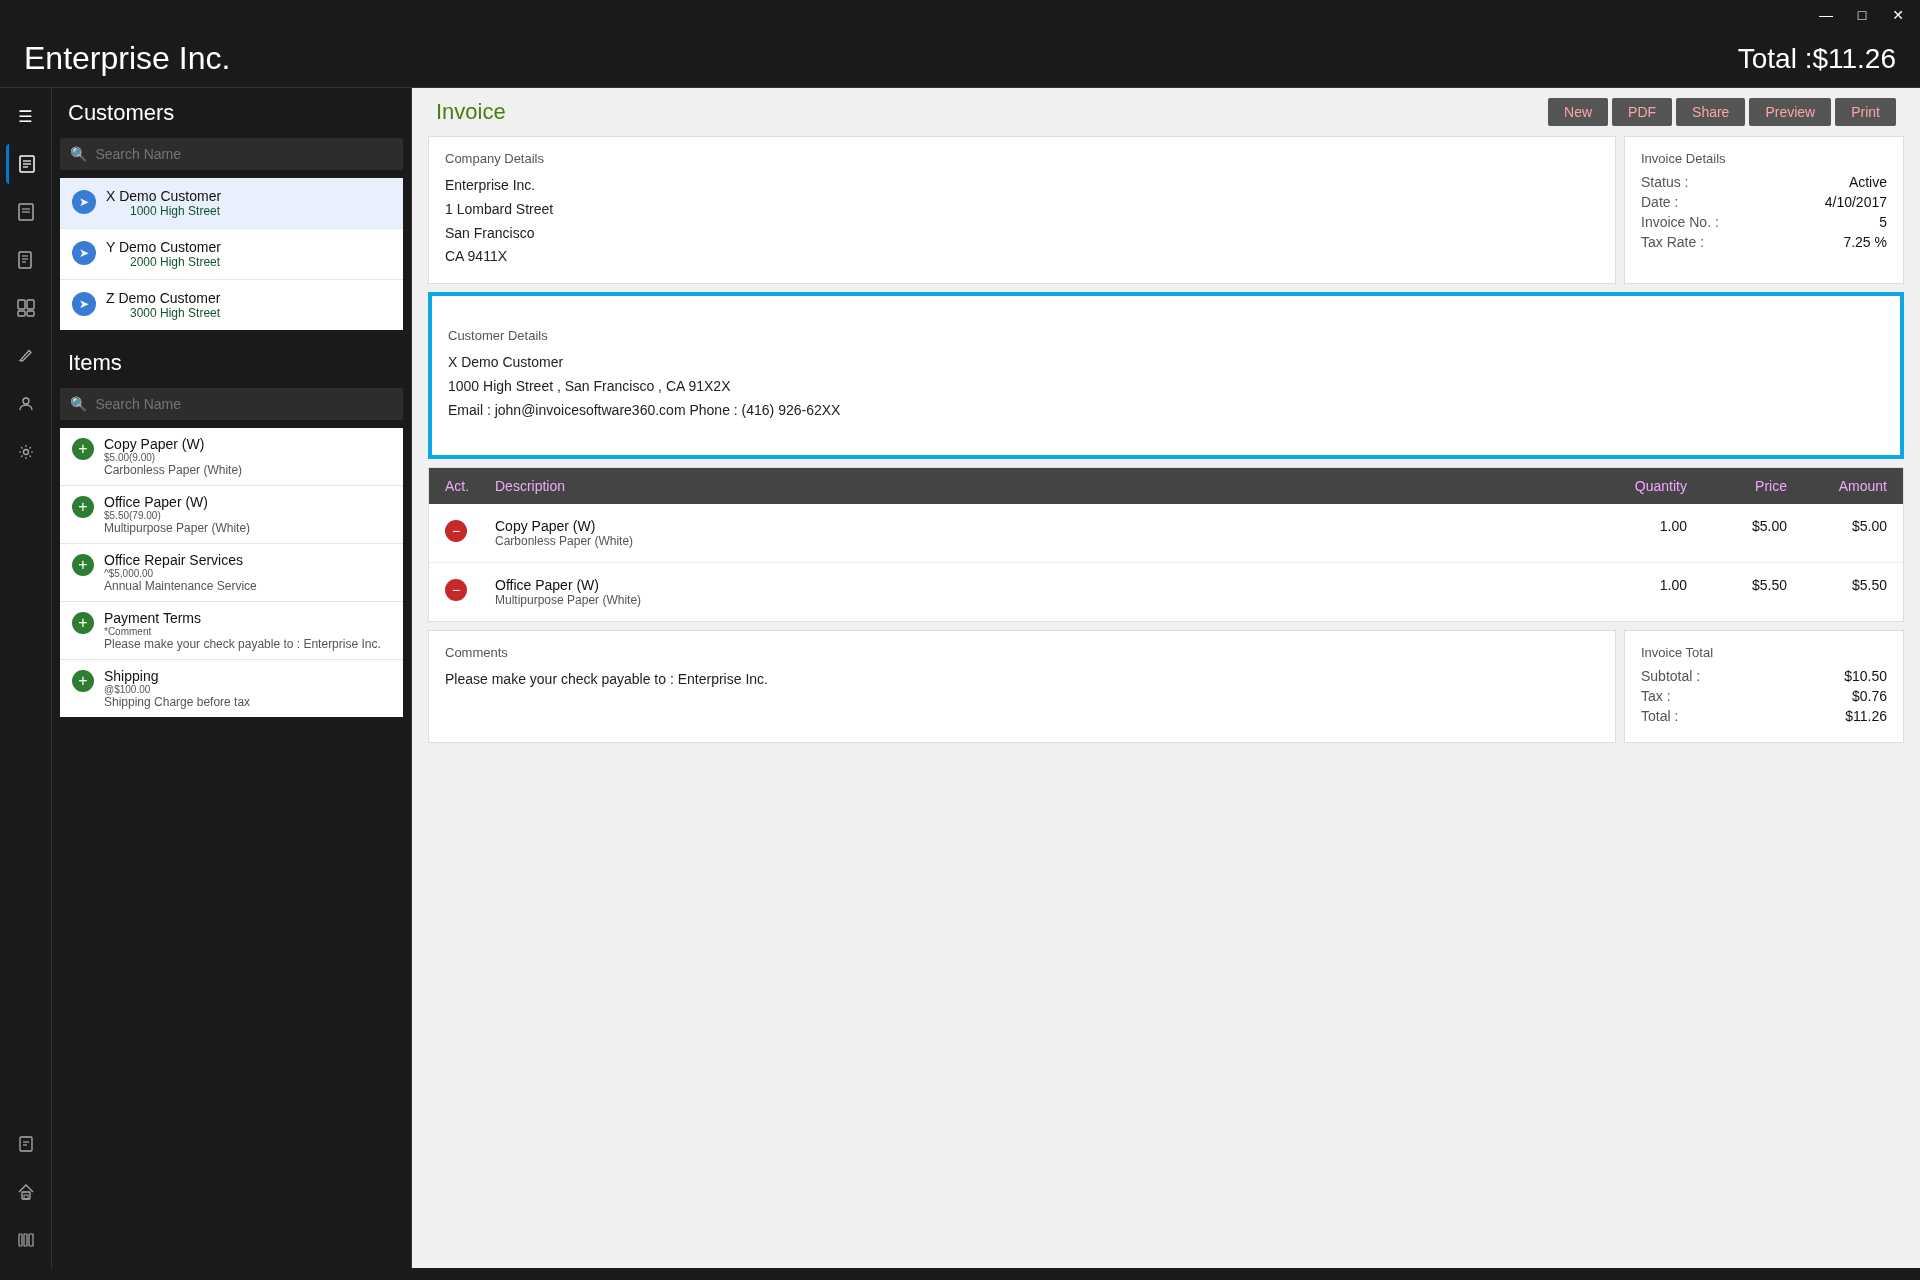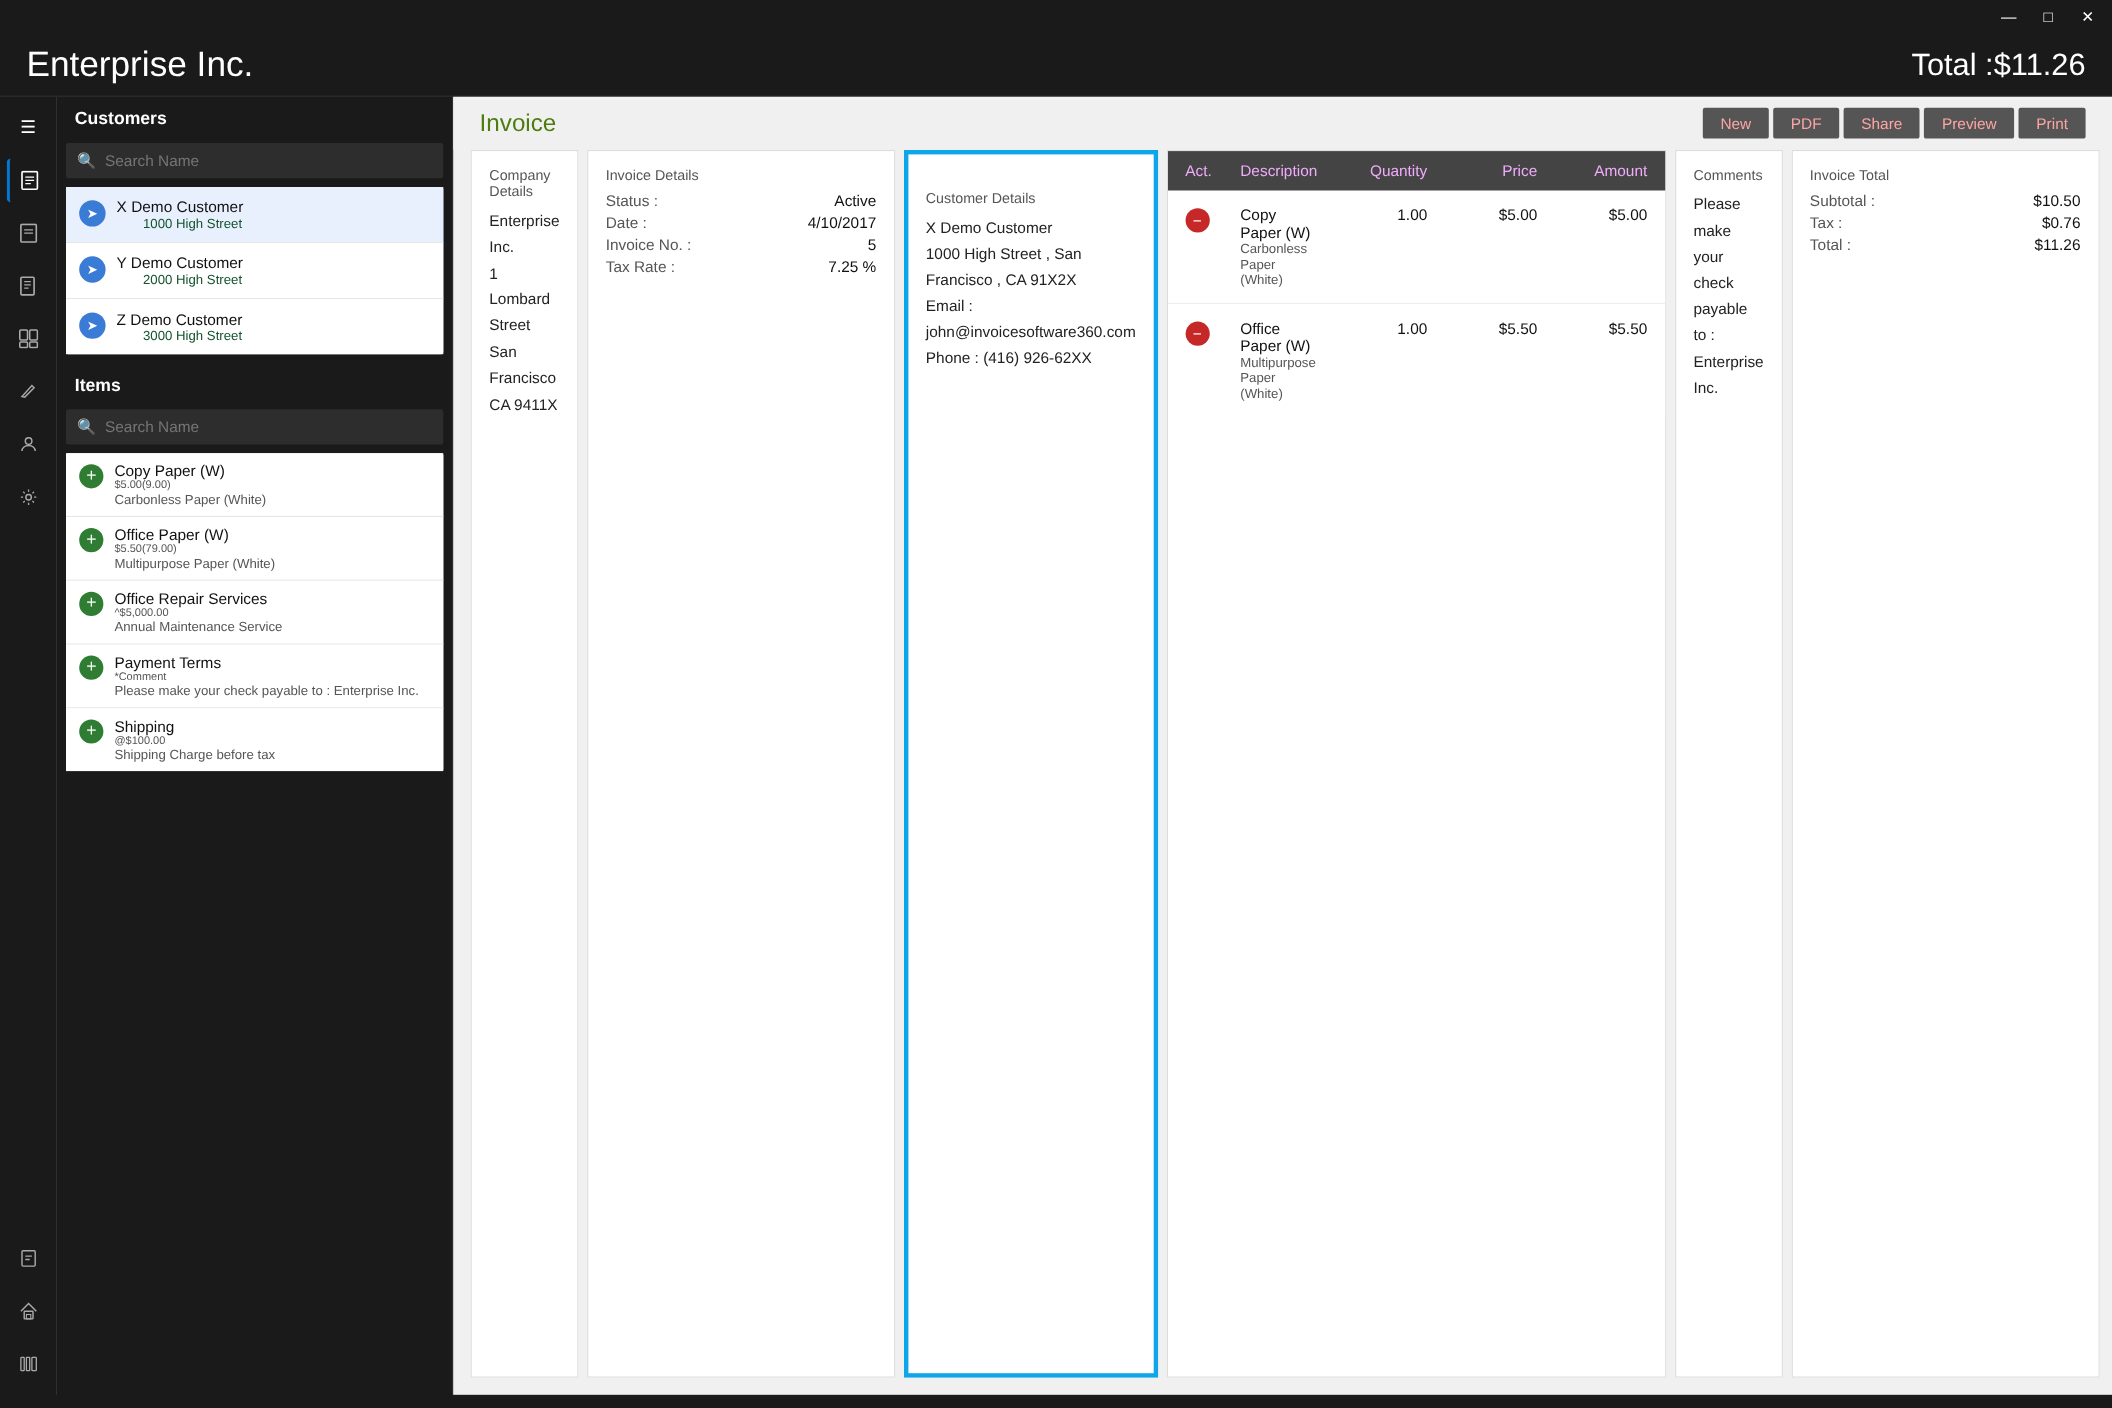--- a/index.html
+++ b/index.html
@@ -88,22 +88,22 @@
       flex-direction: column;
       border-right: 1px solid #333;
       overflow-y: auto;
     }
 
     .panel-section {
       flex: 0 0 auto;
     }
 
     .panel-header {
-      font-size: 16px;
-      font-weight: 700;
+      font-size: 22px;
+      font-weight: 400;
       color: #fff;
       padding: 12px 16px 8px;
     }
 
     .search-box {
       background: #2d2d2d;
       margin: 4px 8px 8px;
       border-radius: 2px;
       display: flex;
       align-items: center;
@@ -227,21 +227,21 @@
       cursor: pointer;
       border-radius: 2px;
     }
 
     
     .invoice-body {
       flex: 1;
       overflow-y: auto;
       padding: 0 16px 16px;
       display: flex;
-      flex-direction: row;
+      flex-direction: column;
       gap: 8px;
     }
 
     
     .details-row {
       display: flex;
       gap: 8px;
     }
     .company-details-card {
       flex: 1;

